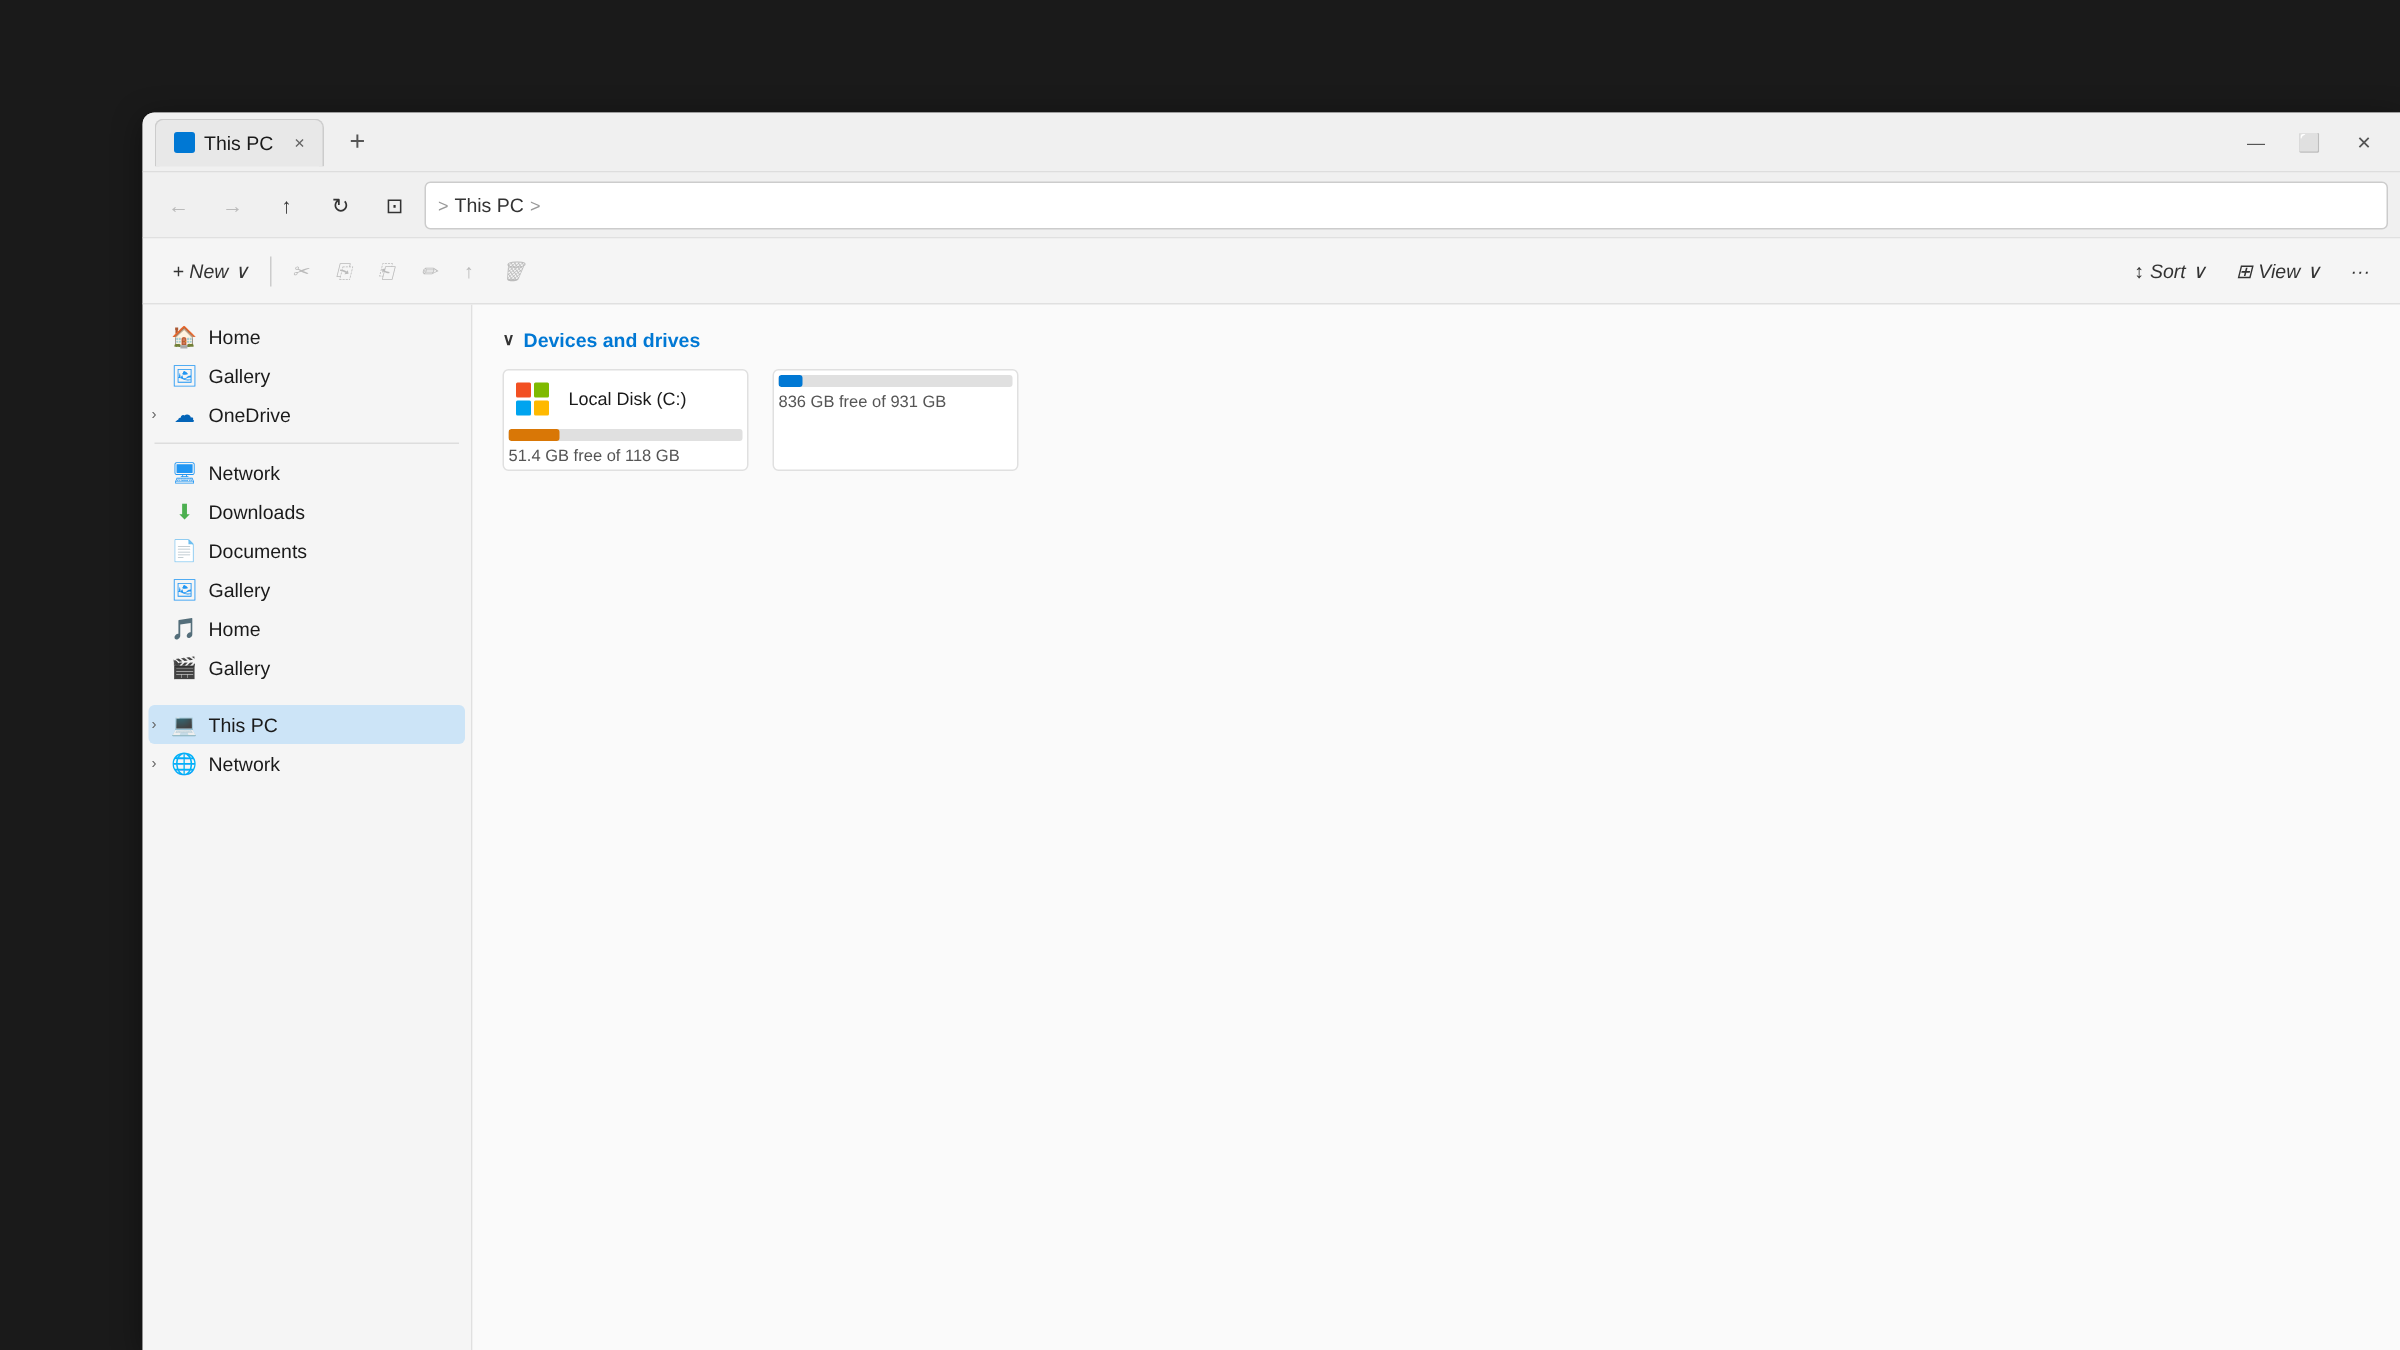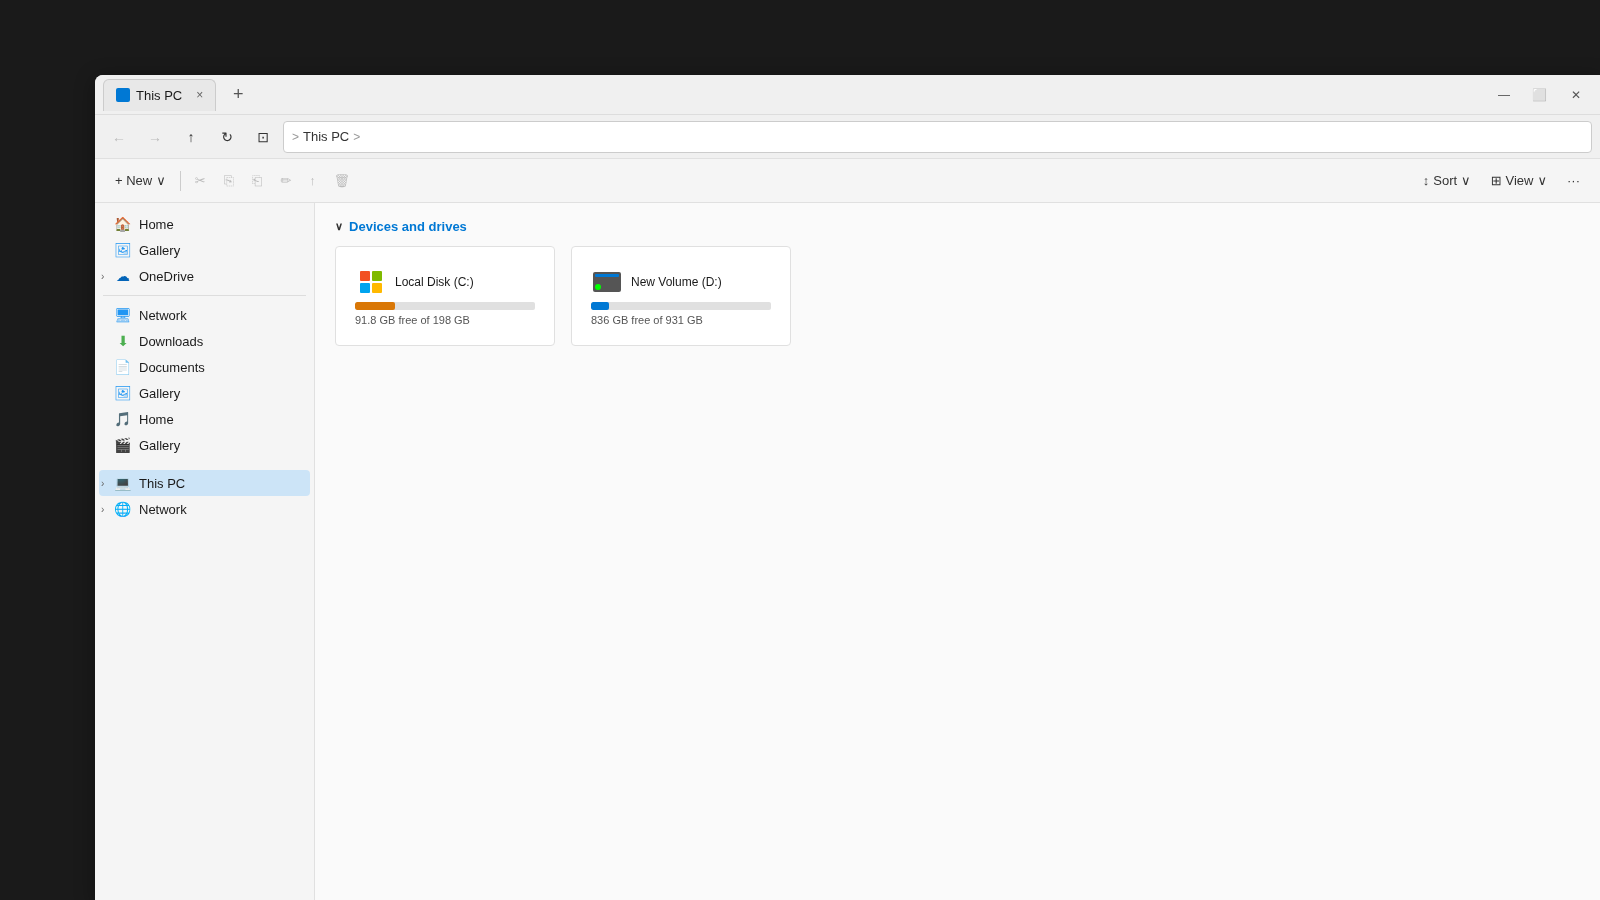--- a/index.html
+++ b/index.html
@@ -139,20 +139,21 @@
     .toolbar-btn {
       height: 32px;
       display: flex;
       align-items: center;
       gap: 4px;
       padding: 0 8px;
       border-radius: 4px;
       cursor: pointer;
       font-size: 13px;
       color: #333;
+      font-style: italic;
     }
     .toolbar-btn.disabled { color: #bbb; cursor: default; }
     .toolbar-sep {
       width: 1px;
       height: 20px;
       background: #ccc;
       margin: 0 4px;
     }
     .toolbar-spacer { flex: 1; }
     .toolbar-right {
@@ -238,22 +239,22 @@
     }
     .section-header .chevron { font-size: 11px; color: #333; }
 
     .drives-grid {
       display: flex;
       gap: 16px;
       flex-wrap: wrap;
     }
 
     .drive-item {
-      width: 220px;
-      padding: 19px;
+      width: 164px;
+      padding: 3px;
       border: 1px solid #e0e0e0;
       border-radius: 4px;
       background: white;
       cursor: pointer;
       display: flex;
       flex-direction: column;
       gap: 4px;
     }
 
     .drive-top {
@@ -503,30 +504,24 @@
                 <div class="q2"></div>
                 <div class="q3"></div>
                 <div class="q4"></div>
               </div>
             </div>
             <span class="drive-name">Local Disk (C:)</span>
           </div>
           <div class="drive-bar-container">
             <div class="drive-bar-fill orange" style="width: 22%;"></div>
           </div>
-          <span class="drive-free">91.8 GB free of 198 GB</span>
+          <span class="drive-free">51.4 GB free of 118 GB</span>
         </div>
 
         <div class="drive-item">
-          <div class="drive-top">
-            <div class="drive-icon-img">
-              <div class="drive-icon-simple"></div>
-            </div>
-            <span class="drive-name">New Volume (D:)</span>
-          </div>
           <div class="drive-bar-container">
             <div class="drive-bar-fill blue" style="width: 10%;"></div>
           </div>
           <span class="drive-free">836 GB free of 931 GB</span>
         </div>
 
       </div>
     </div>
   </div>
 </div>

